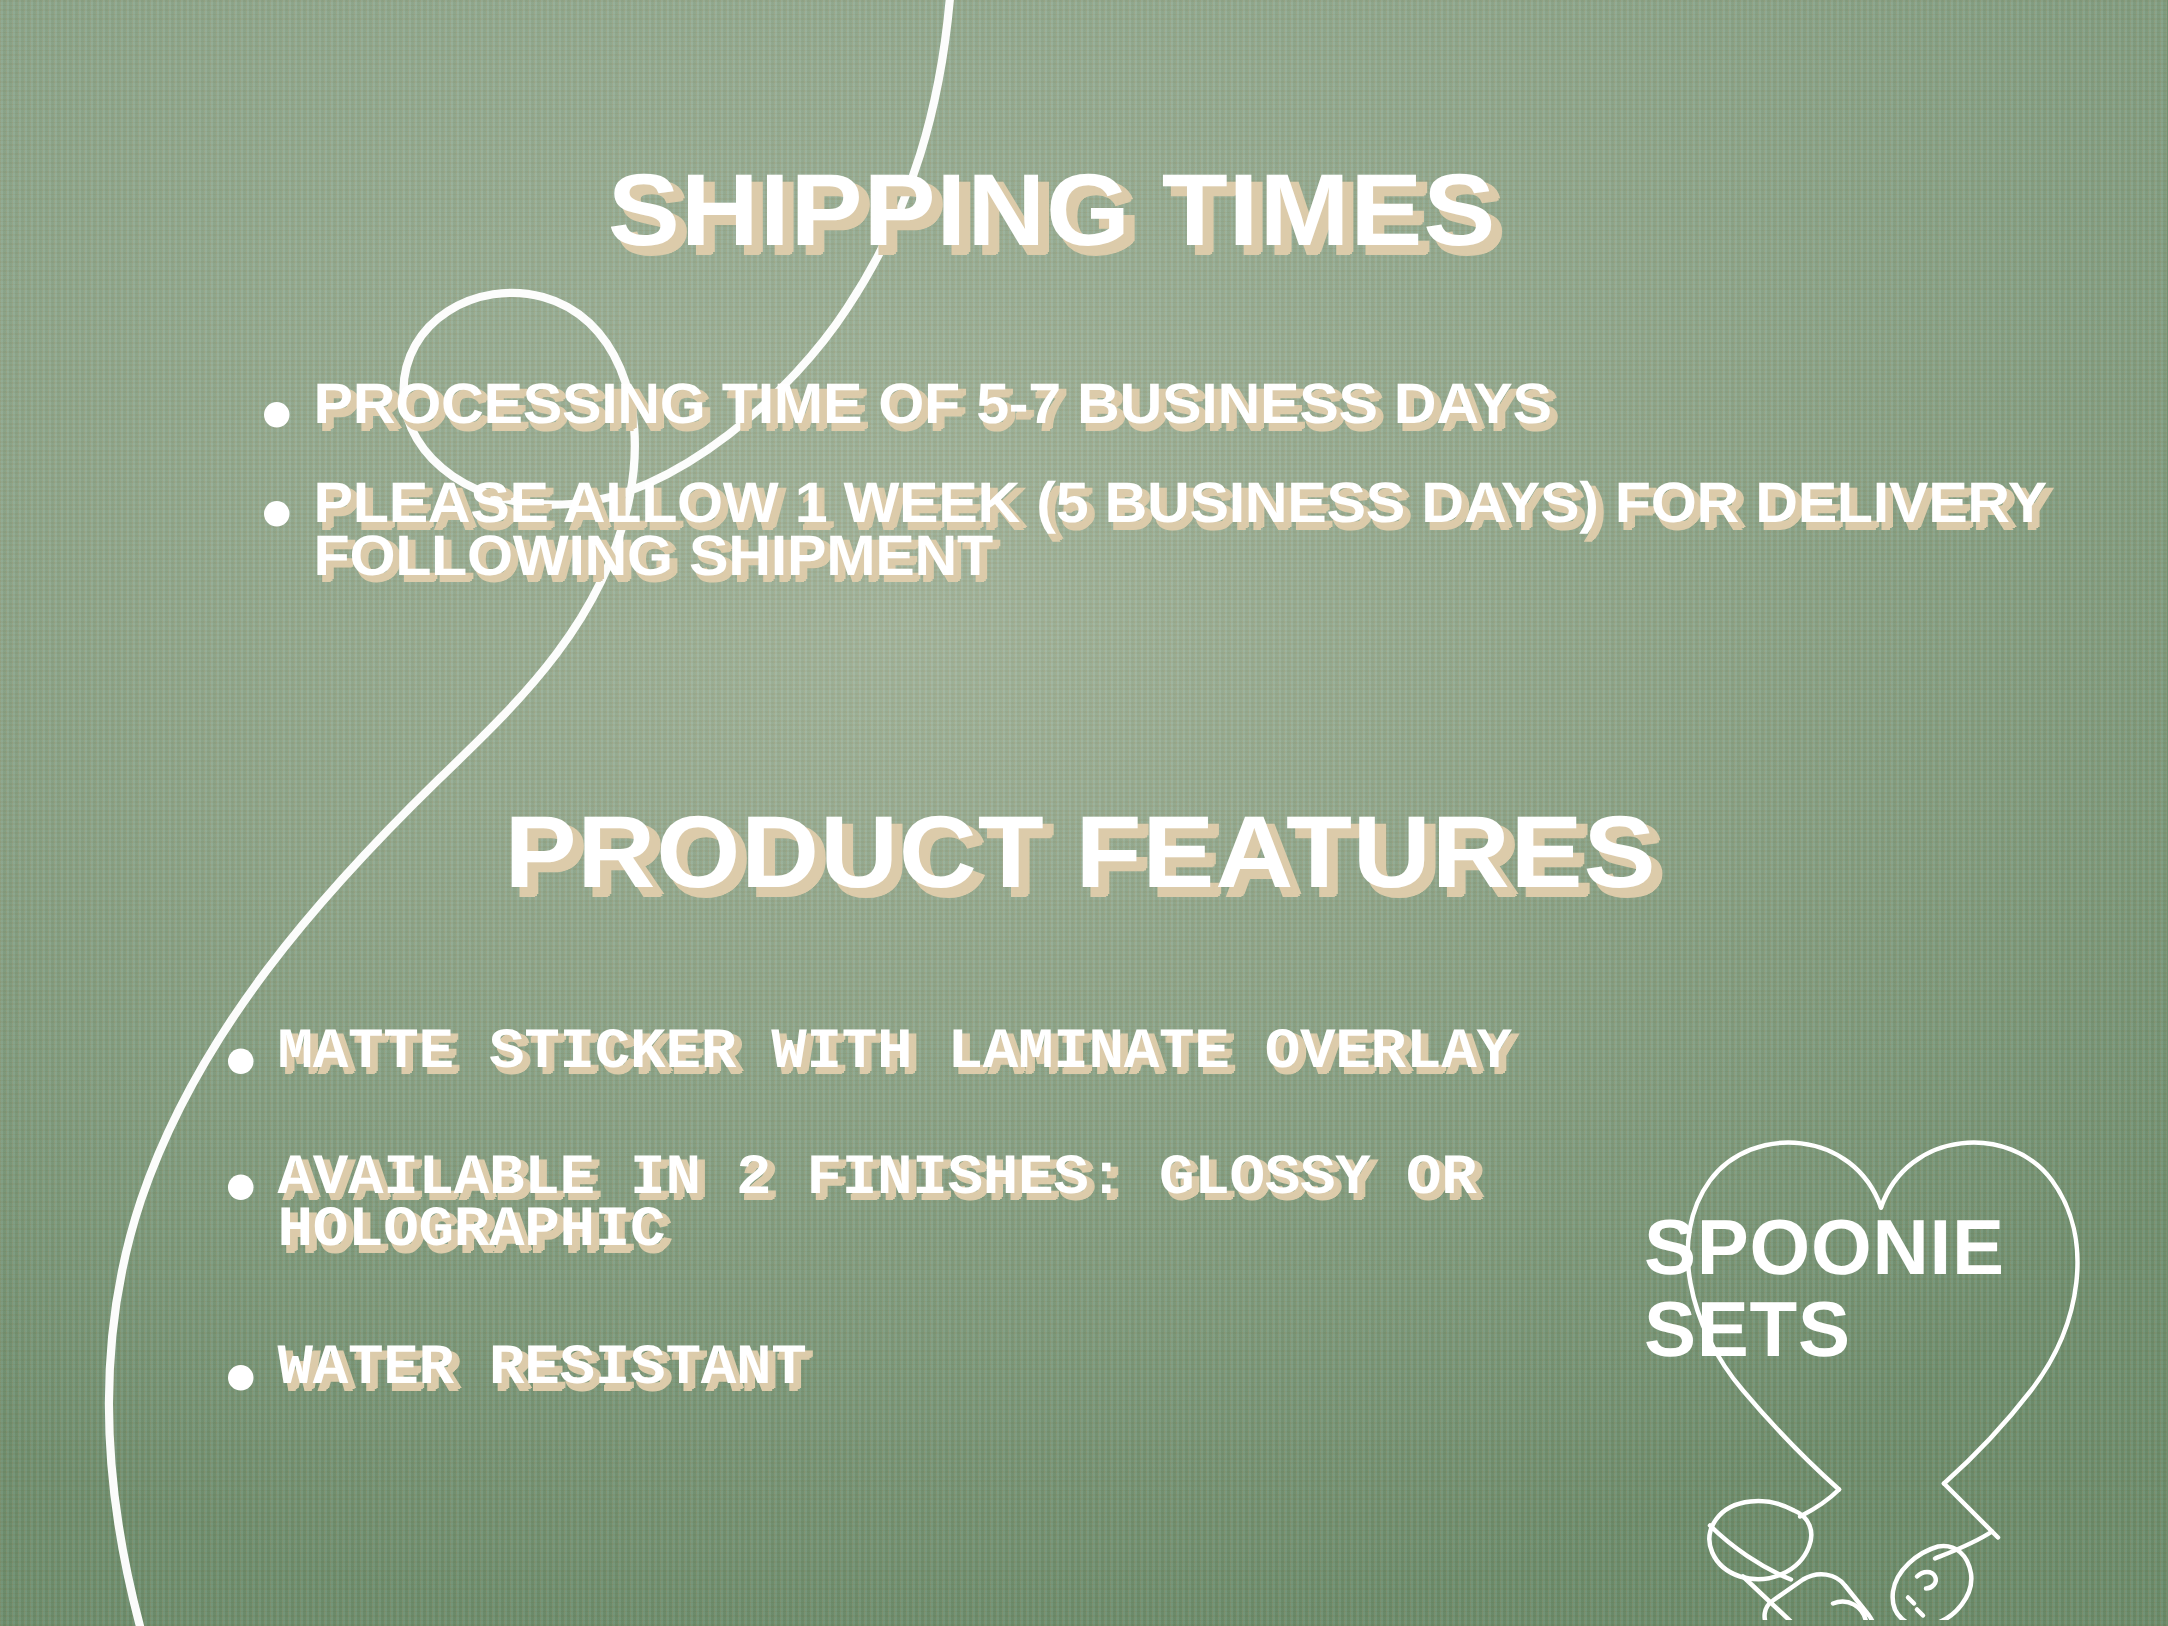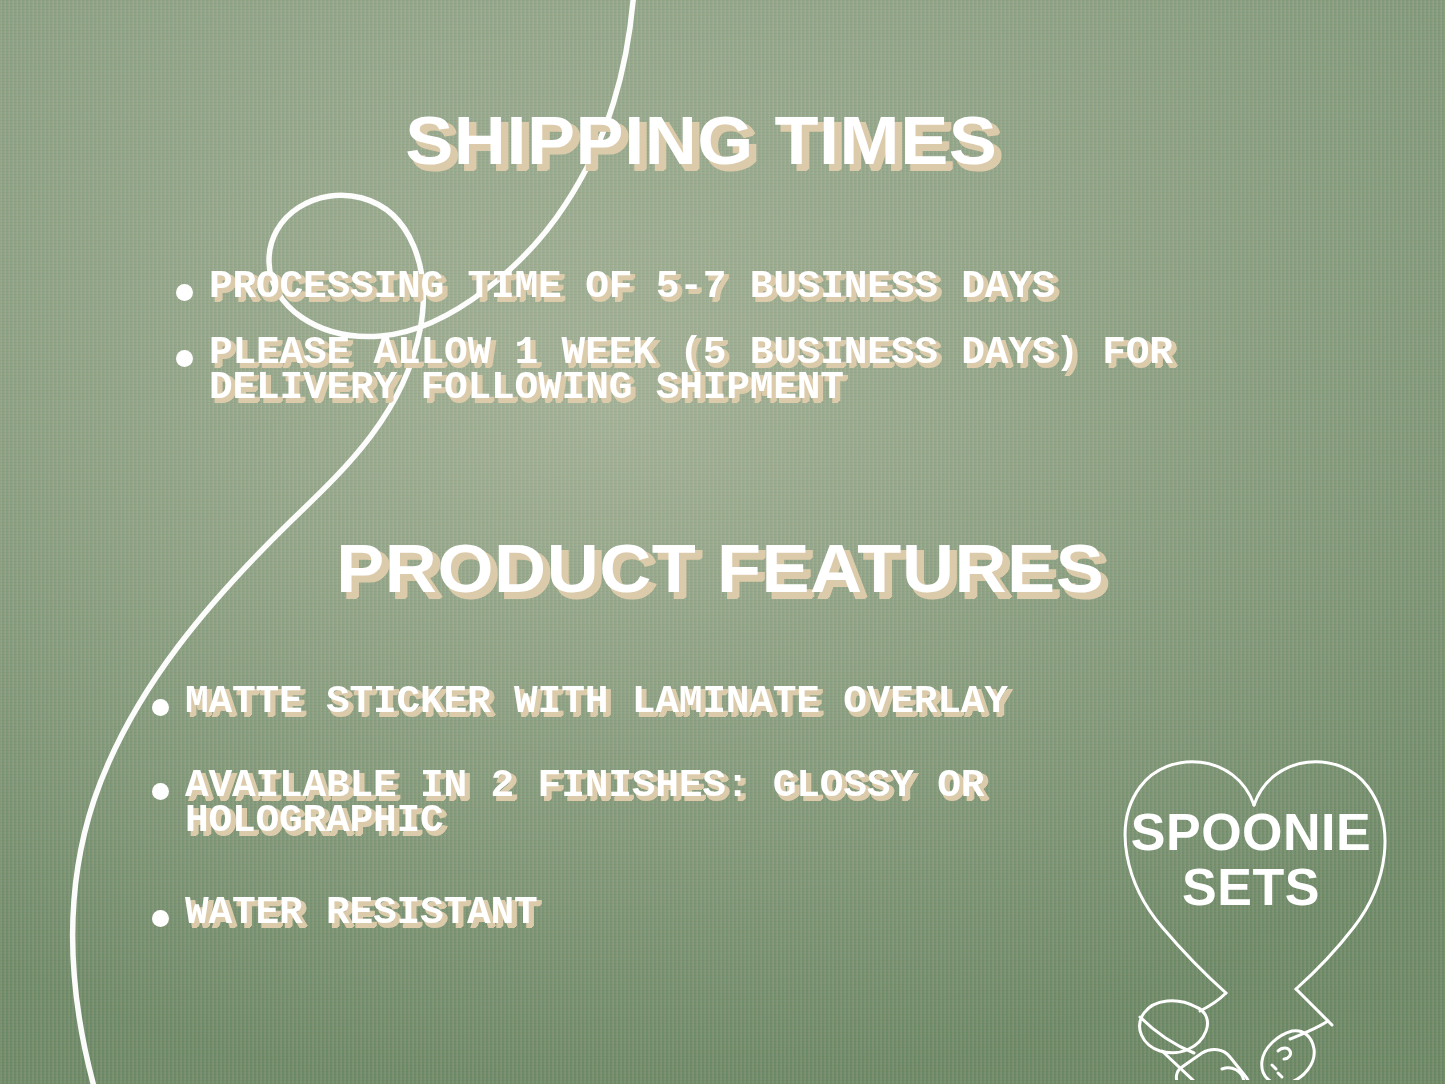--- a/index.html
+++ b/index.html
@@ -120,21 +120,21 @@
     left:1096px;
     top:735px;
     width:350px;
     height:345px;
   }
   .logo-art { position:absolute; inset:0; }
   .logo-text {
     position:absolute;
     left:0; top:72px;
     width:310px;
-    text-align:center;
+    text-align:left;
     color:#ffffff;
     font-weight:700;
     letter-spacing:0.5px;
     line-height:0.98;
     pointer-events:none;
   }
   .logo-text .l1 { display:block; font-size:52px; }
   .logo-text .l2 { display:block; font-size:52px; margin-top:4px; }
 </style>
 </head>
@@ -153,21 +153,21 @@
              C 318 341, 270 306, 269 262
              C 268 214, 318 186, 362 198
              C 410 211, 432 268, 420 330
              C 404 414, 344 470, 292 520
              C 214 596, 132 688, 94 800
              C 66 884, 64 980, 96 1094" fill="none" stroke="#ffffff" stroke-width="5.5" stroke-linecap="round" opacity="0.97"></path>
   </svg>
 
   <div class="section-title" style="left:422px; top:101px;">SHIPPING TIMES</div>
 
-  <div class="bullet-list" style="left:176px; top:269px; width:1190px;font-family:Liberation Mono, monospace;">
+  <div class="bullet-list" style="left:176px; top:253px; width:1190px;">
 
     <div class="bullet-row">
       <span class="bullet-dot"></span>
       <span class="bullet-text">PROCESSING TIME OF 5-7 BUSINESS DAYS</span>
     </div>
 
     <div class="bullet-row" style="margin-top:30px;">
       <span class="bullet-dot"></span>
       <span class="bullet-text" style="max-width:1120px;">PLEASE ALLOW 1 WEEK (5 BUSINESS DAYS) FOR DELIVERY FOLLOWING SHIPMENT</span>
     </div>

